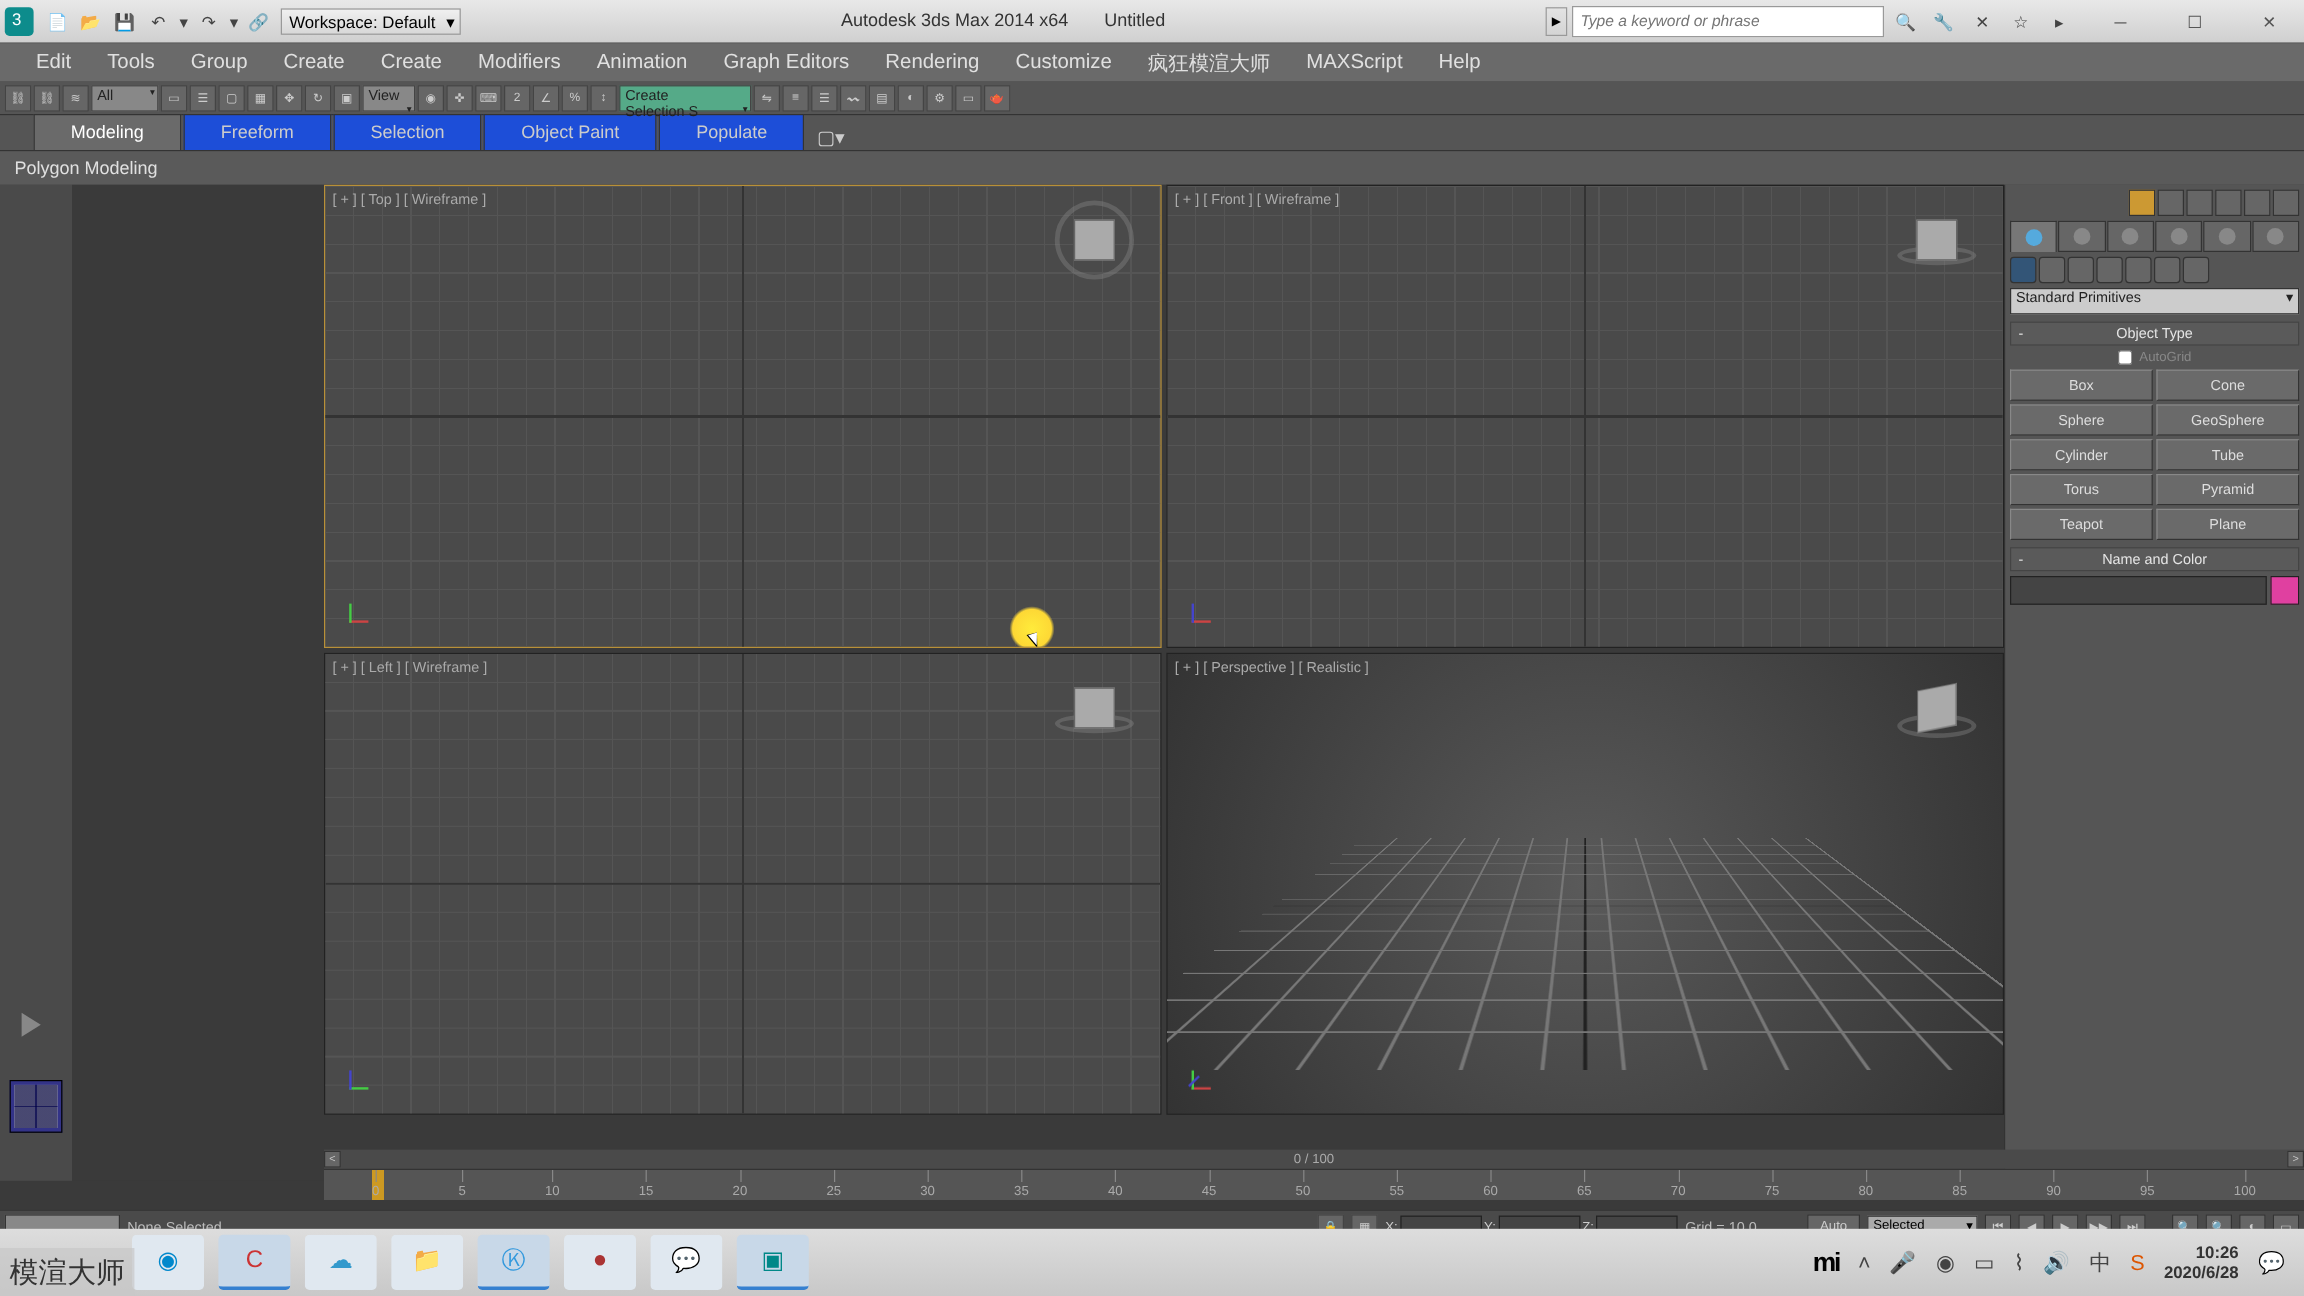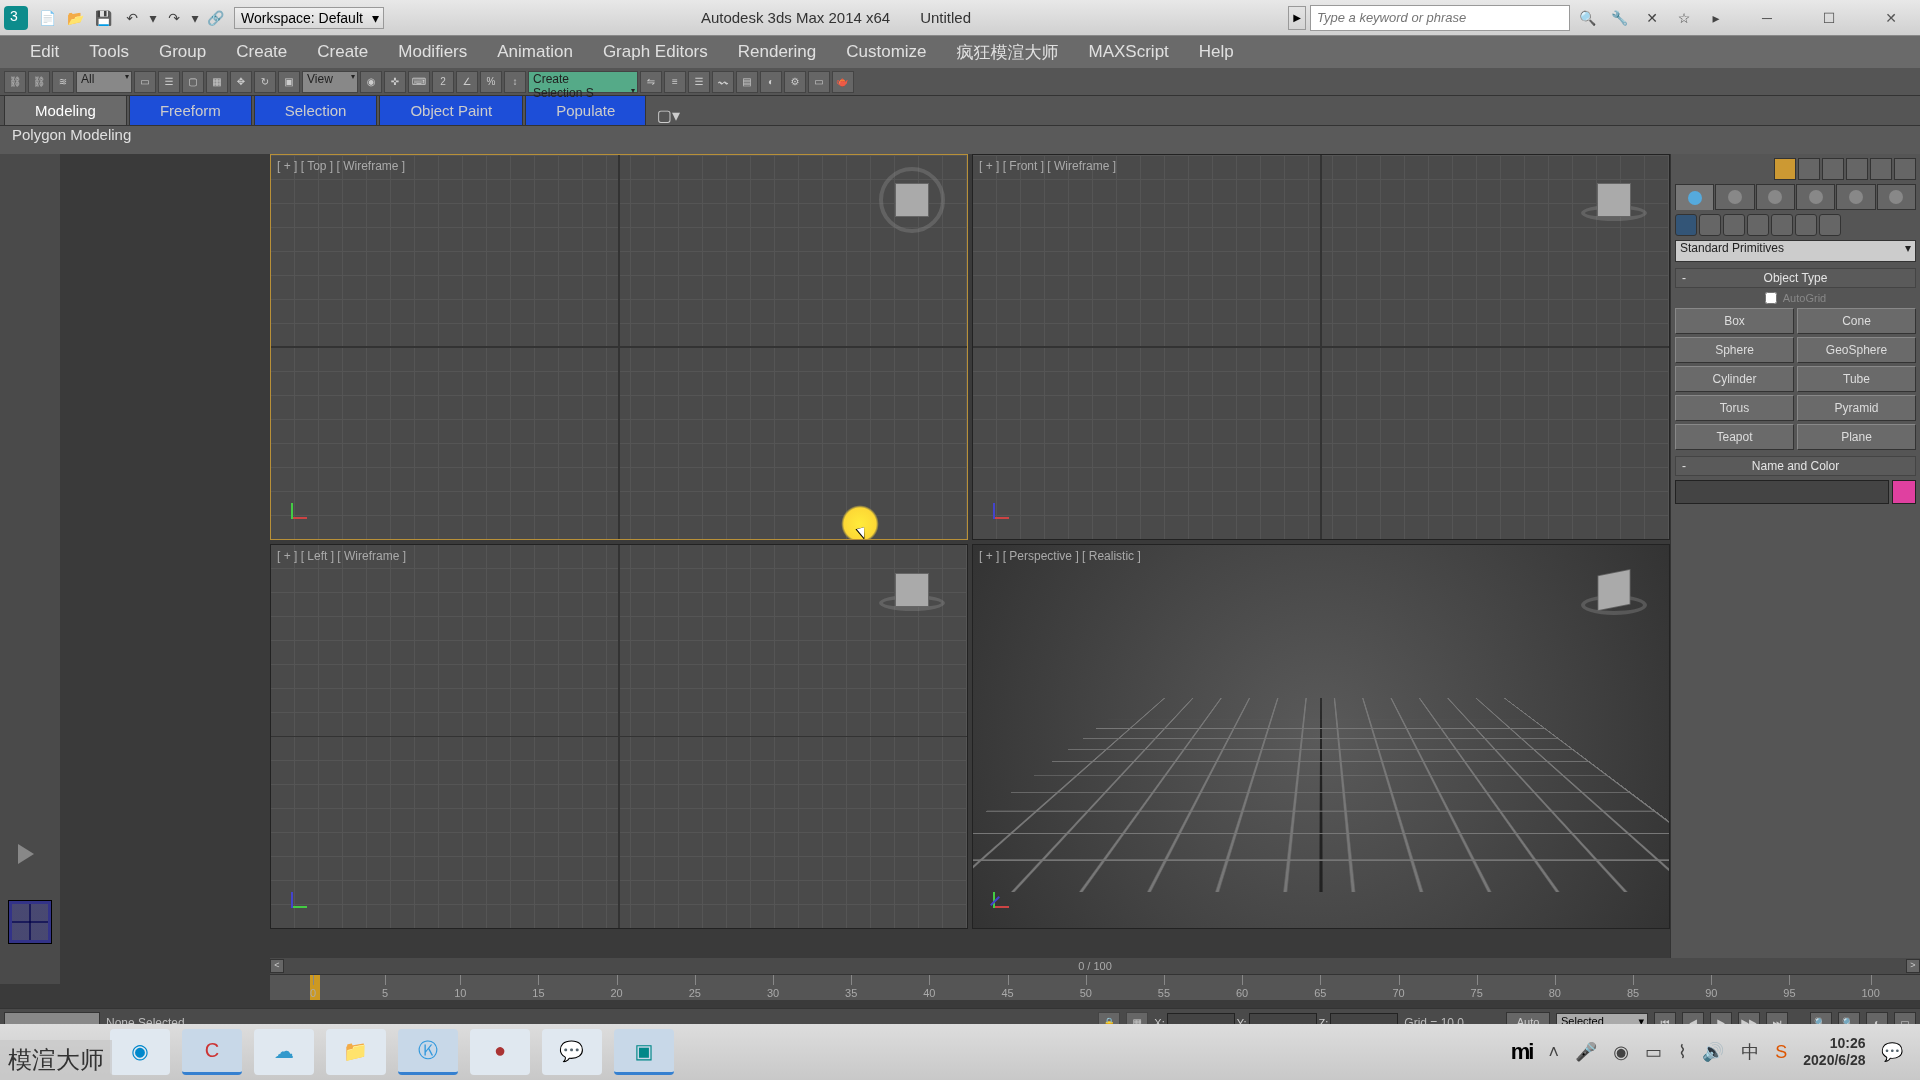--- a/index.html
+++ b/index.html
@@ -22,24 +22,24 @@
 .menu-bar { height: 32px; background: #6a6a6a; display: flex; align-items: center; padding: 0 30px; gap: 30px; }
 .menu-item { color: #e0e0e0; font-size: 17px; cursor: pointer; }
 
 
 .toolbar { height: 28px; background: #555; display: flex; align-items: center; padding: 0 4px; gap: 2px; border-bottom: 1px solid #333; }
 .tool-icon { width: 22px; height: 22px; background: #666; border: 1px solid #444; display: flex; align-items: center; justify-content: center; font-size: 10px; color: #ccc; }
 .tool-dd { height: 22px; background: #888; border: 1px solid #444; color: #222; font-size: 12px; padding: 0 16px 0 4px; position: relative; }
 .tool-dd::after { content: '▾'; position: absolute; right: 2px; font-size: 8px; }
 
 
-.ribbon-tabs { height: 30px; background: #555; display: flex; align-items: flex-end; padding-left: 4px; border-bottom: 1px solid #333; }
+.ribbon-tabs { height: 30px; background: #555; display: flex; align-items: flex-end; padding-left: 28px; border-bottom: 1px solid #333; }
 .ribbon-tab { padding: 6px 30px; color: #ccc; font-size: 15px; background: #1d4ed8; border: 1px solid #333; border-bottom: none; margin-right: 2px; }
 .ribbon-tab.active { background: #6a6a6a; color: #fff; }
-.ribbon-sub { height: 28px; background: #5a5a5a; padding-left: 12px; display: flex; color: #e0e0e0; font-size: 15px; }
+.ribbon-sub { height: 28px; background: #5a5a5a; padding-left: 12px; display: flex; align-items: center; color: #e0e0e0; font-size: 15px; }
 
 
 .main-area { display: flex; height: calc(100% - 250px); }
 .left-sidebar { width: 60px; background: #4a4a4a; position: relative; }
 .play-triangle { position: absolute; bottom: 120px; left: 18px; width: 0; height: 0; border-left: 16px solid #888; border-top: 10px solid transparent; border-bottom: 10px solid transparent; }
 .vp-layout-icon { position: absolute; bottom: 40px; left: 8px; width: 44px; height: 44px; background: #338; border: 1px solid #000; }
 .vp-layout-icon::after { content: ''; position: absolute; inset: 3px; background: repeating-linear-gradient(90deg, #88a 0 48%, #338 48% 52%), repeating-linear-gradient(0deg, #88a 0 48%, #338 48% 52%); background-blend-mode: multiply; }
 
 .viewports { flex: 1; background: #3a3a3a; padding: 0; position: relative; }
 .vp-container { display: grid; grid-template-columns: 1fr 1fr; grid-template-rows: 1fr 1fr; gap: 4px; height: calc(100% - 55px); margin-left: 210px; }
@@ -191,21 +191,21 @@
   <div class="tool-icon">⛓</div>
   <div class="tool-icon">≋</div>
   <div class="tool-dd" style="width:56px">All</div>
   <div class="tool-icon">▭</div>
   <div class="tool-icon">☰</div>
   <div class="tool-icon">▢</div>
   <div class="tool-icon">▦</div>
   <div class="tool-icon">✥</div>
   <div class="tool-icon">↻</div>
   <div class="tool-icon">▣</div>
-  <div class="tool-dd" style="width:56px">View</div>
+  <div class="tool-dd" style="width:44px">View</div>
   <div class="tool-icon">◉</div>
   <div class="tool-icon">✜</div>
   <div class="tool-icon">⌨</div>
   <div class="tool-icon">2</div>
   <div class="tool-icon">∠</div>
   <div class="tool-icon">%</div>
   <div class="tool-icon">↕</div>
   <div class="tool-dd" style="width:110px;background:#5a8;">Create Selection S</div>
   <div class="tool-icon">⇋</div>
   <div class="tool-icon">≡</div>

